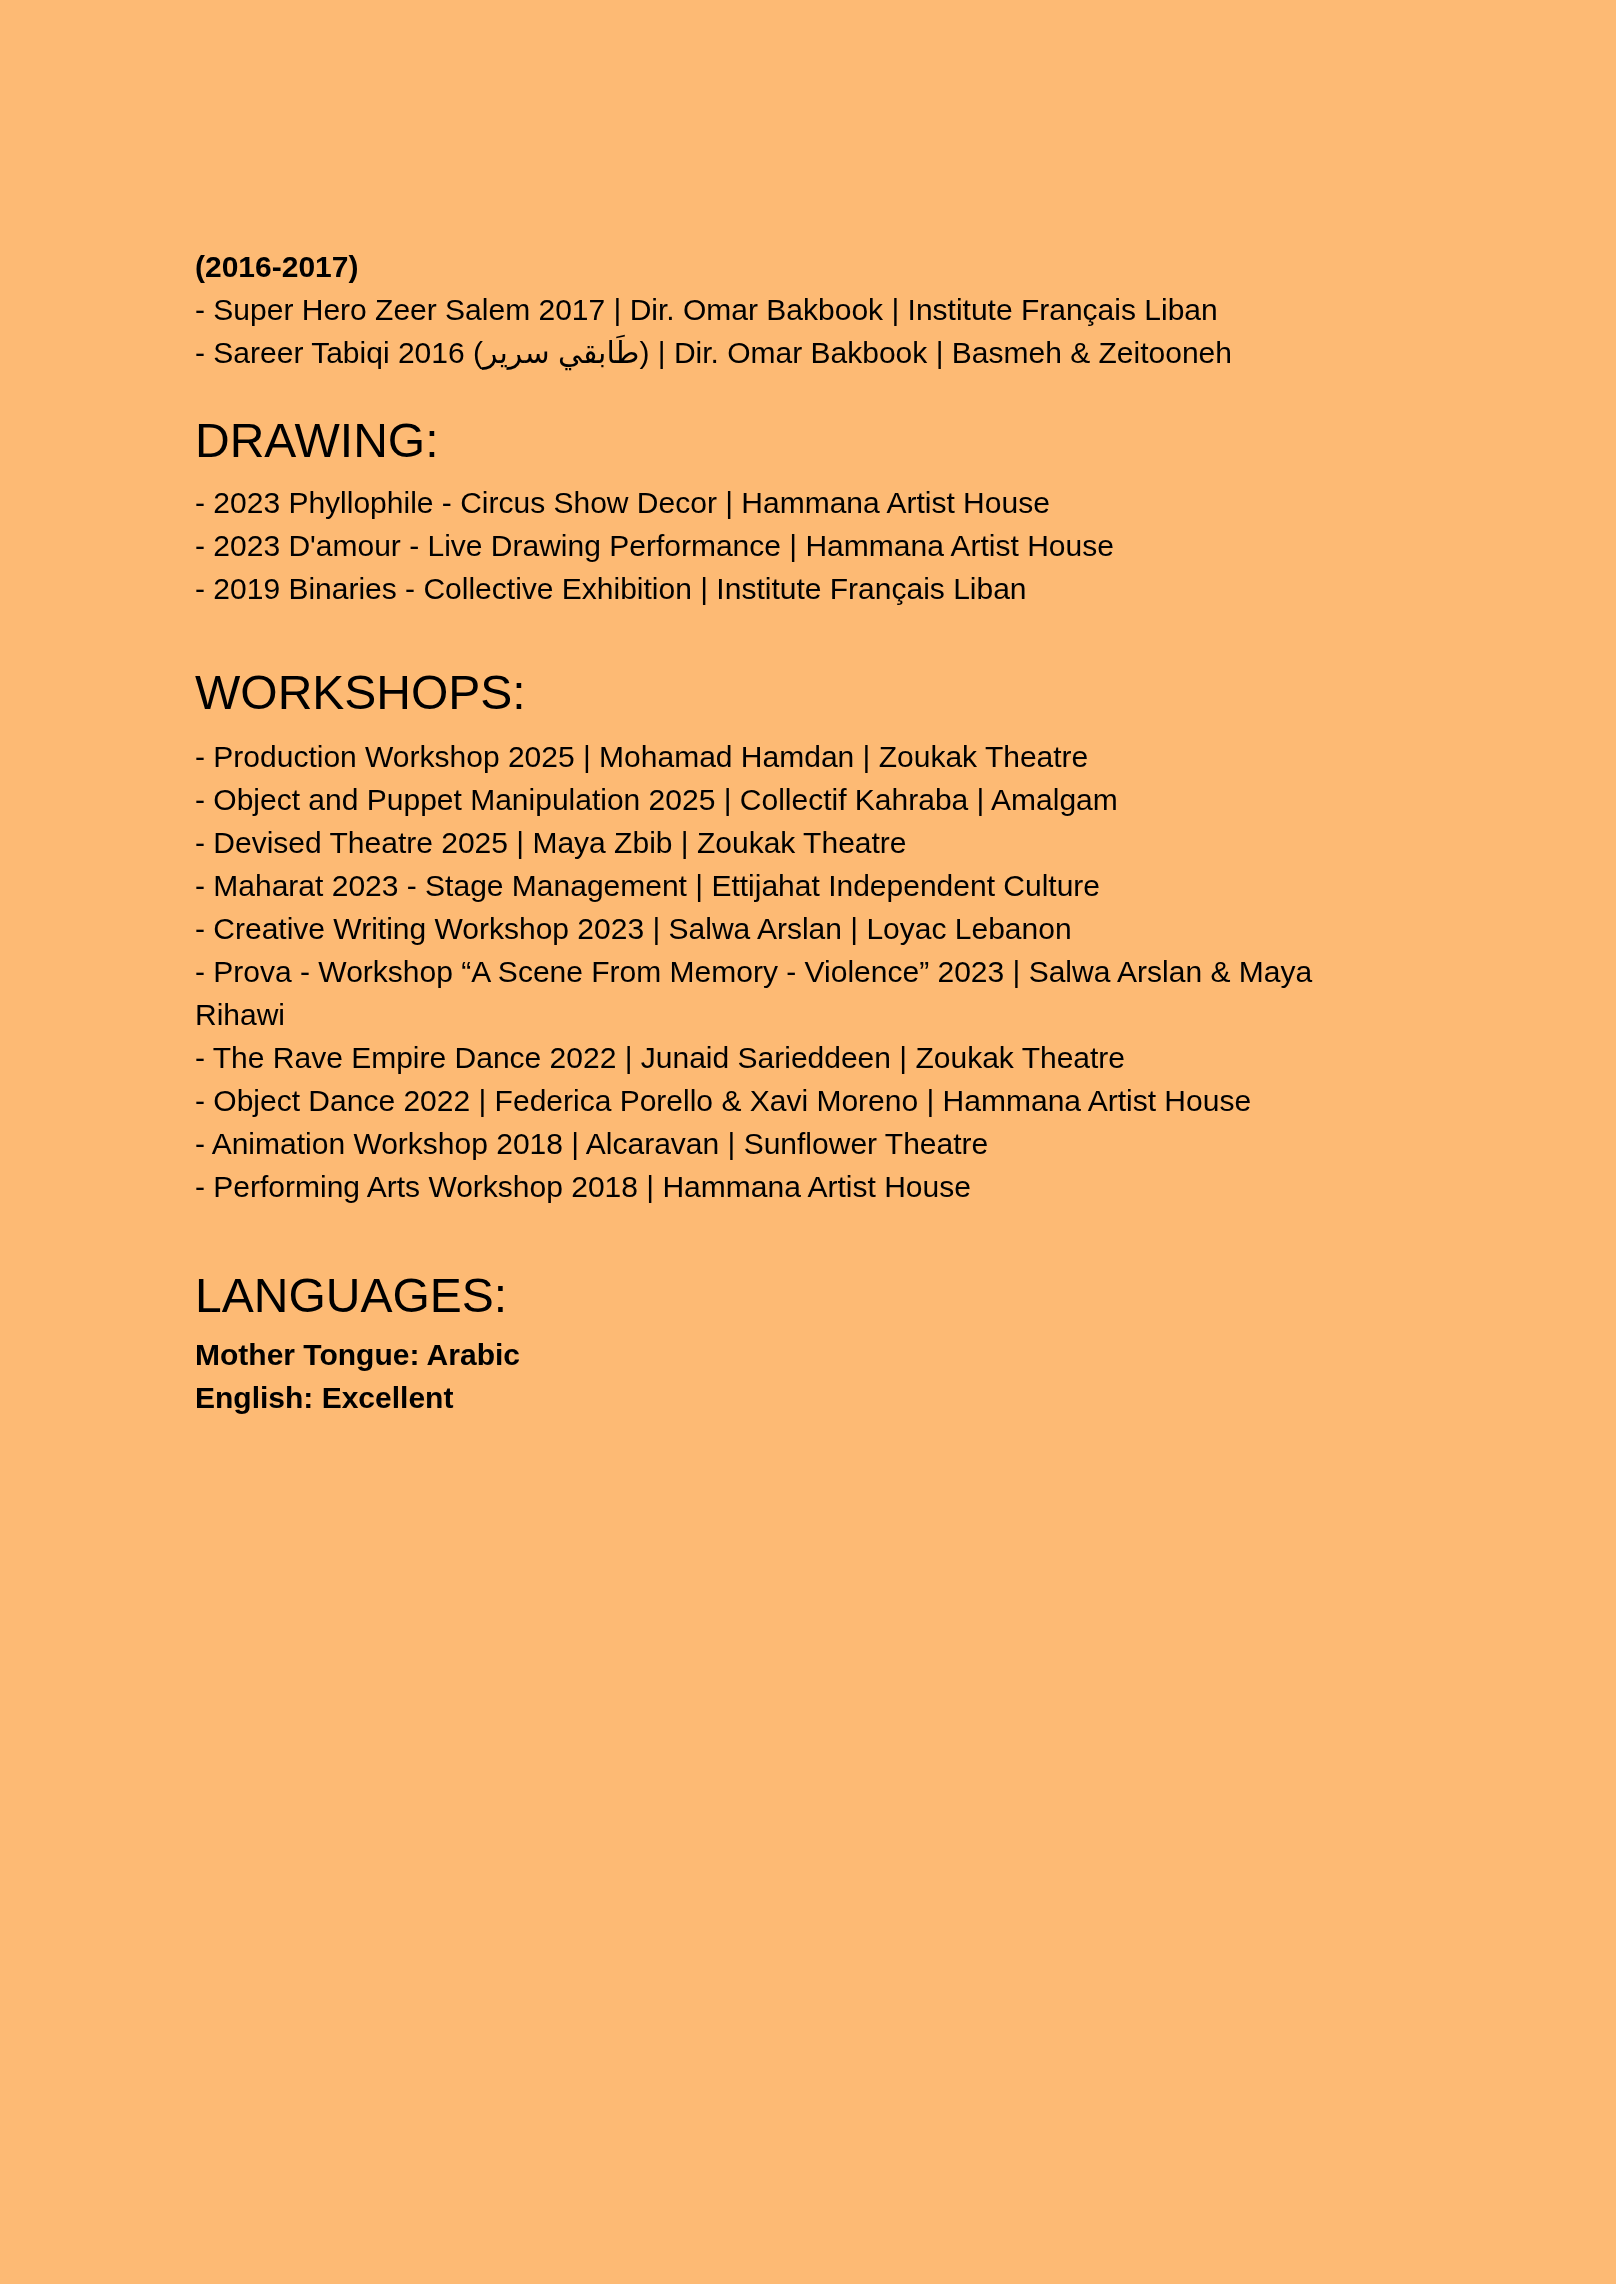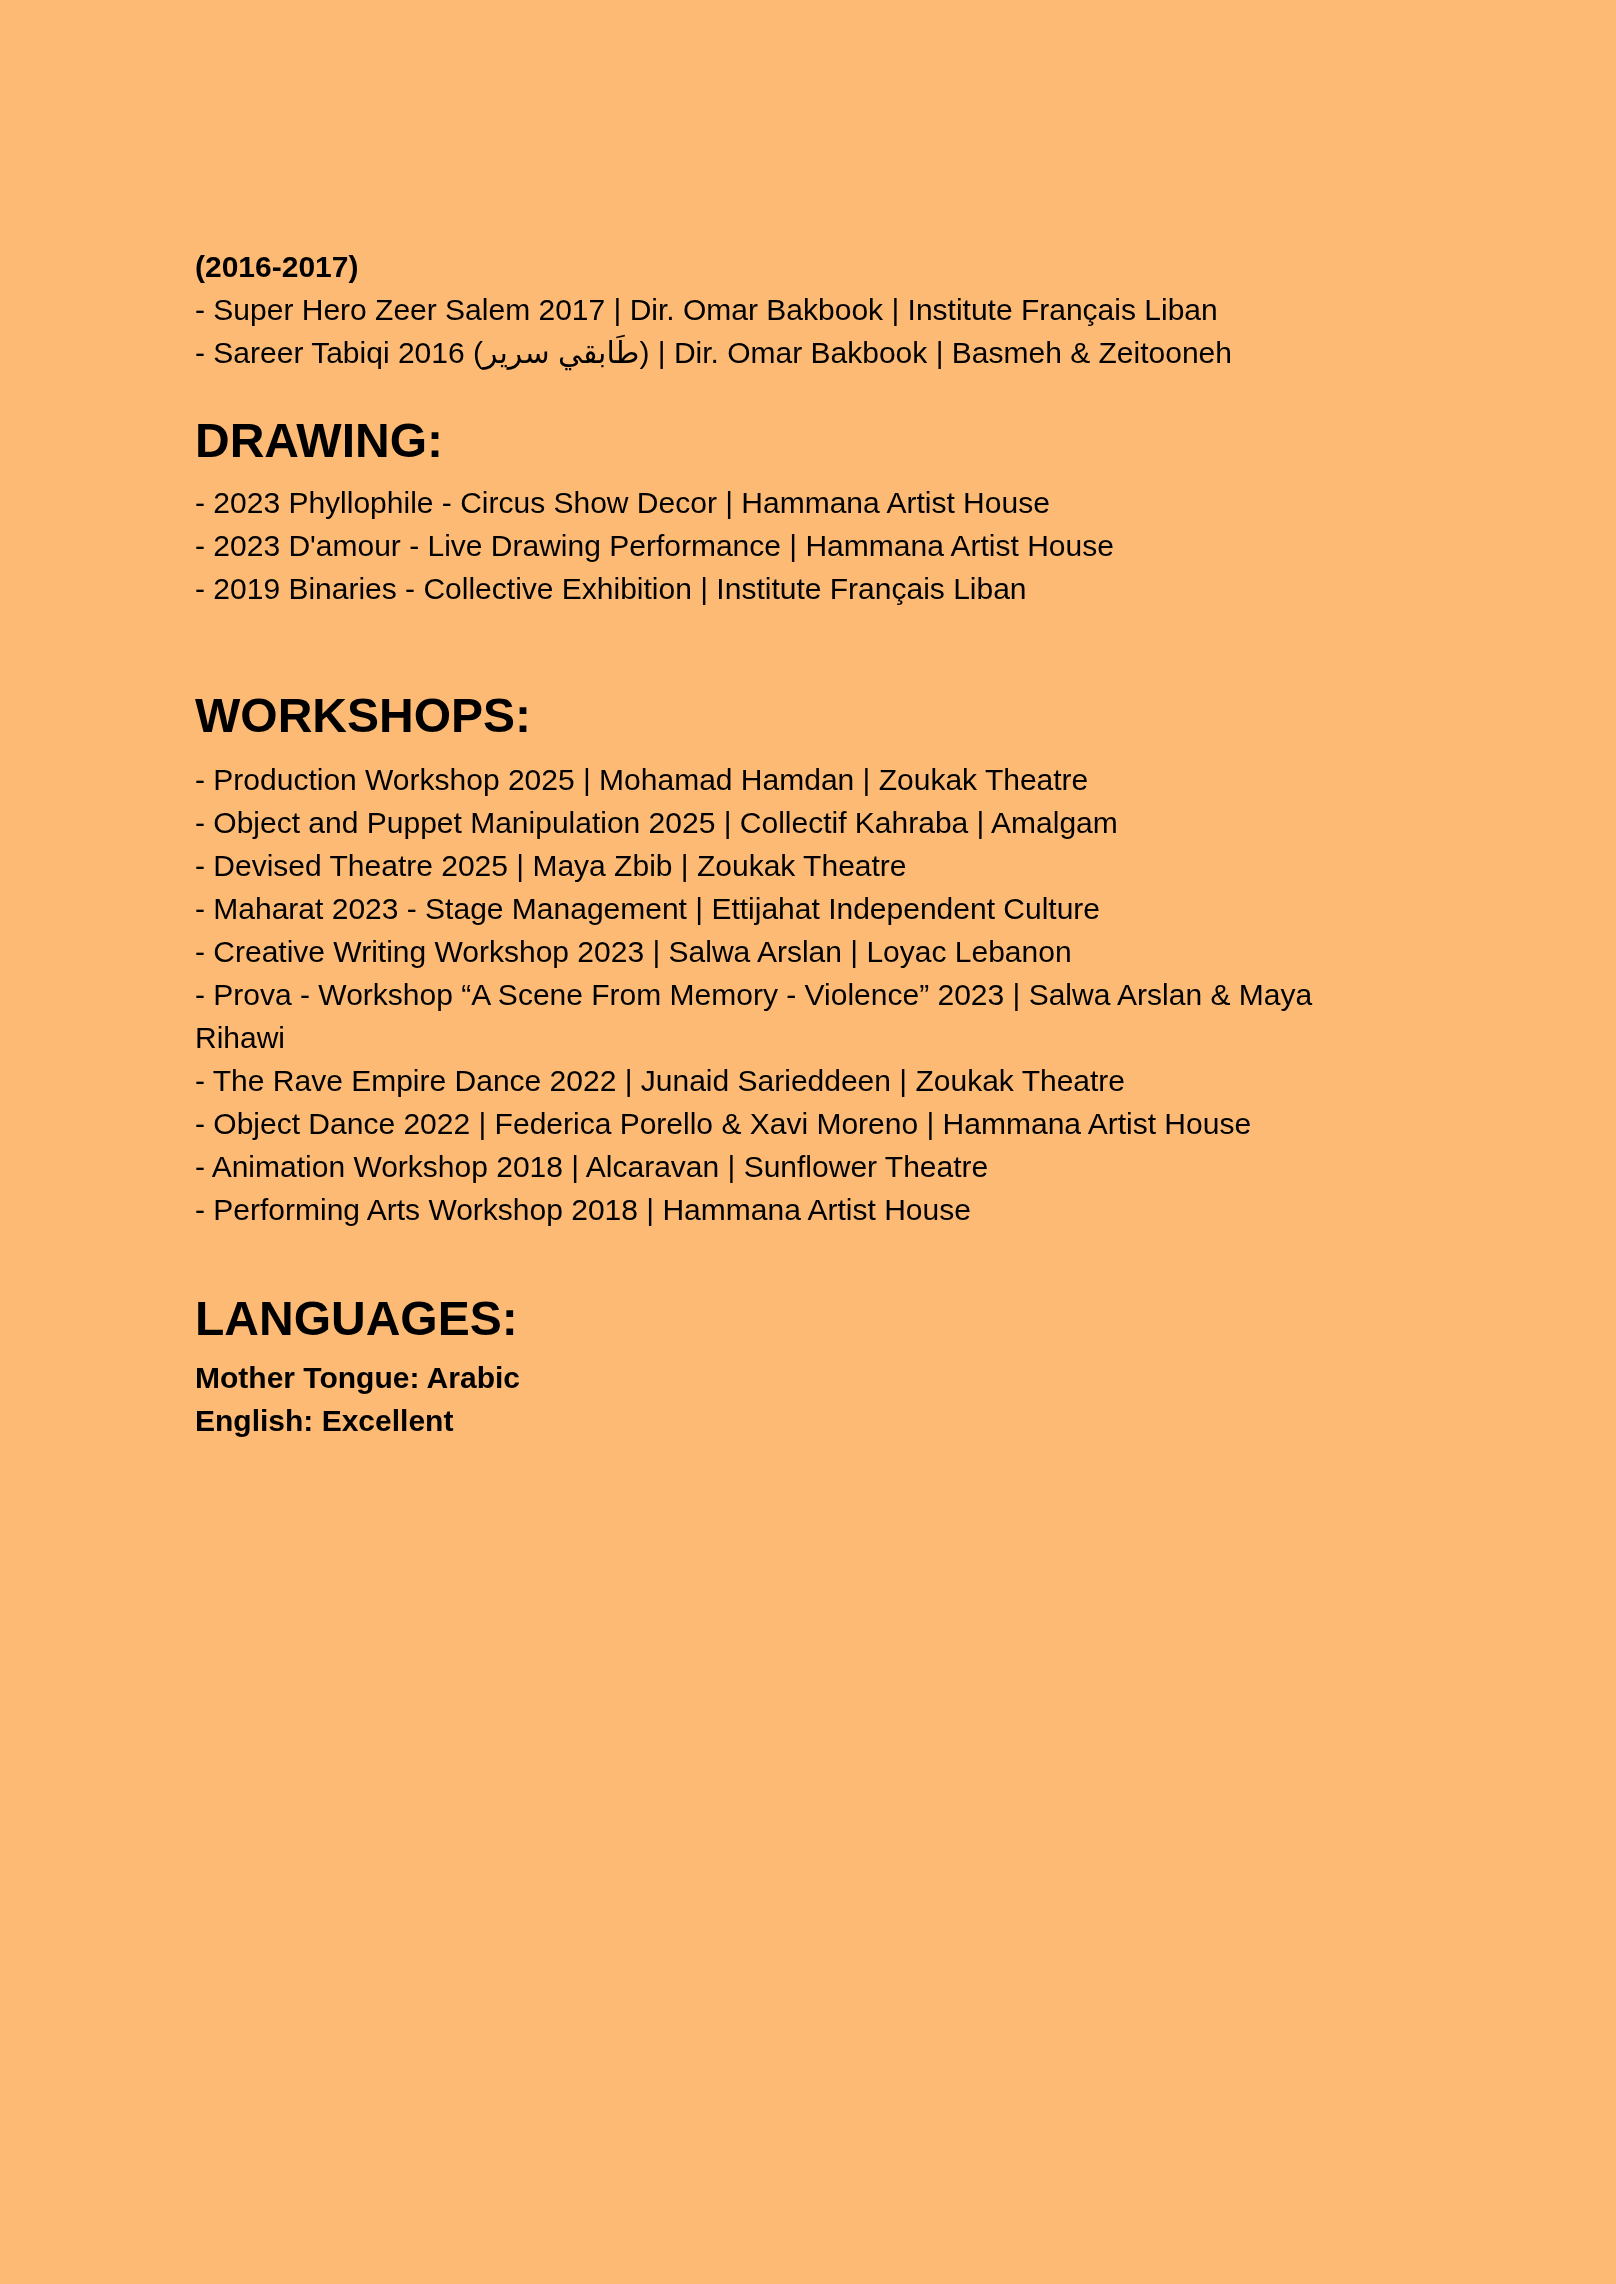--- a/index.html
+++ b/index.html
@@ -20,26 +20,26 @@
     line-height: 43px;
     margin: 0;
     font-weight: 400;
     white-space: nowrap;
   }
   .bold { font-weight: 700; }
   .heading {
     font-size: 48px;
     line-height: 65px;
     margin: 0;
-    font-weight: 700;
+    font-weight: 400;
     white-space: nowrap;
   }
   .sec-drawing   .heading { margin-top: 34px;  margin-bottom: 7.8px; }
   .sec-film      .heading { margin-top: 58px;  margin-bottom: 3.9px;  }
-  .sec-workshops .heading { margin-top: 73px; margin-bottom: 9.8px; }
+  .sec-workshops .heading { margin-top: 50px; margin-bottom: 9.8px; }
   .sec-skills    .heading { margin-top: 73px; margin-bottom: 5.2px;  }
   .sec-languages .heading { margin-top: 55px; margin-bottom: 5.2px;  }
 </style>
 </head>
 <body>
 
 <div class="page">
 
   <section class="sec sec-theatre">
     <p class="line bold">(2016-2017)</p>

